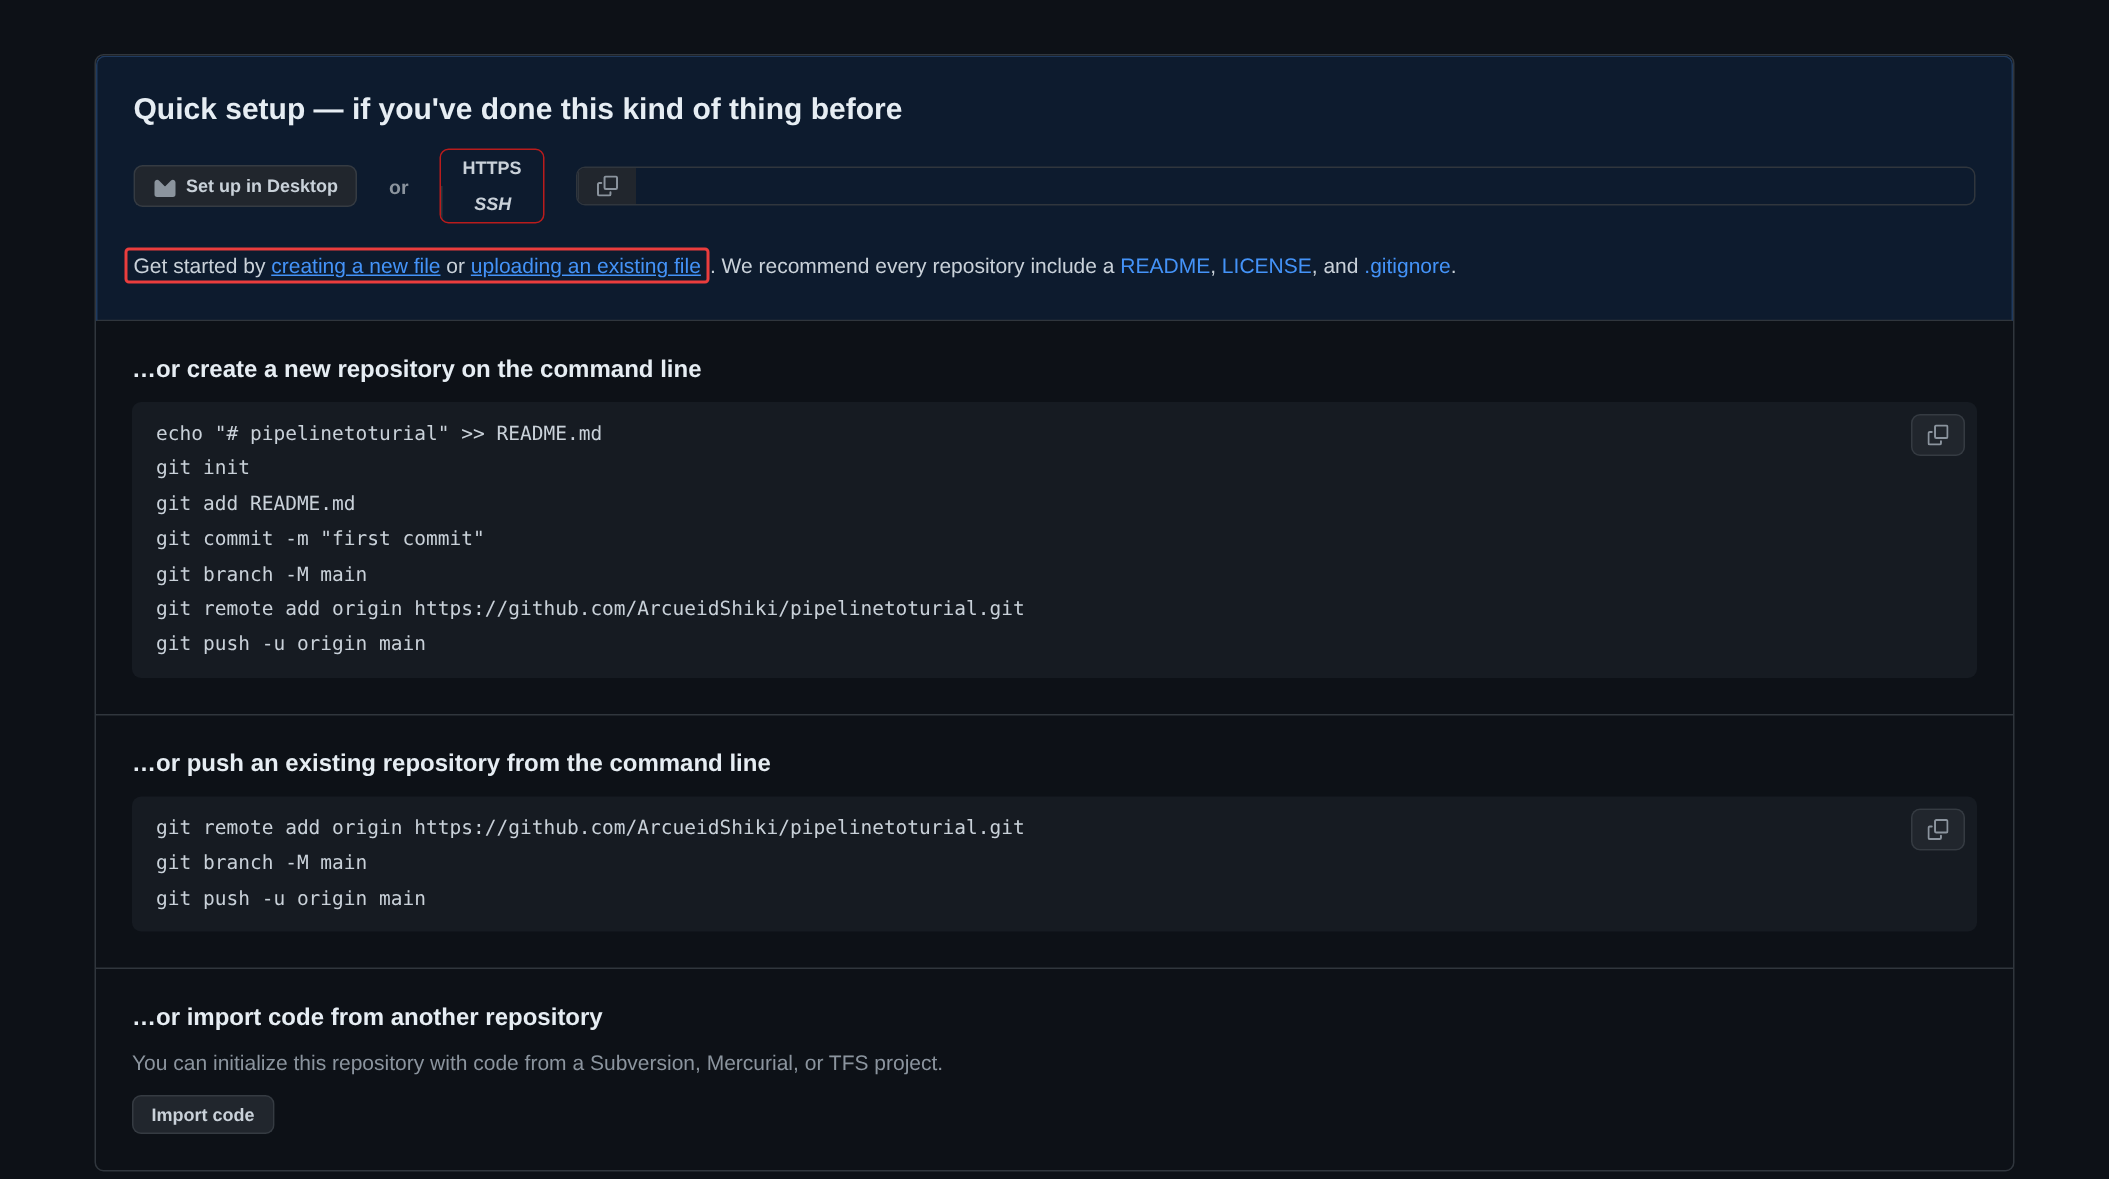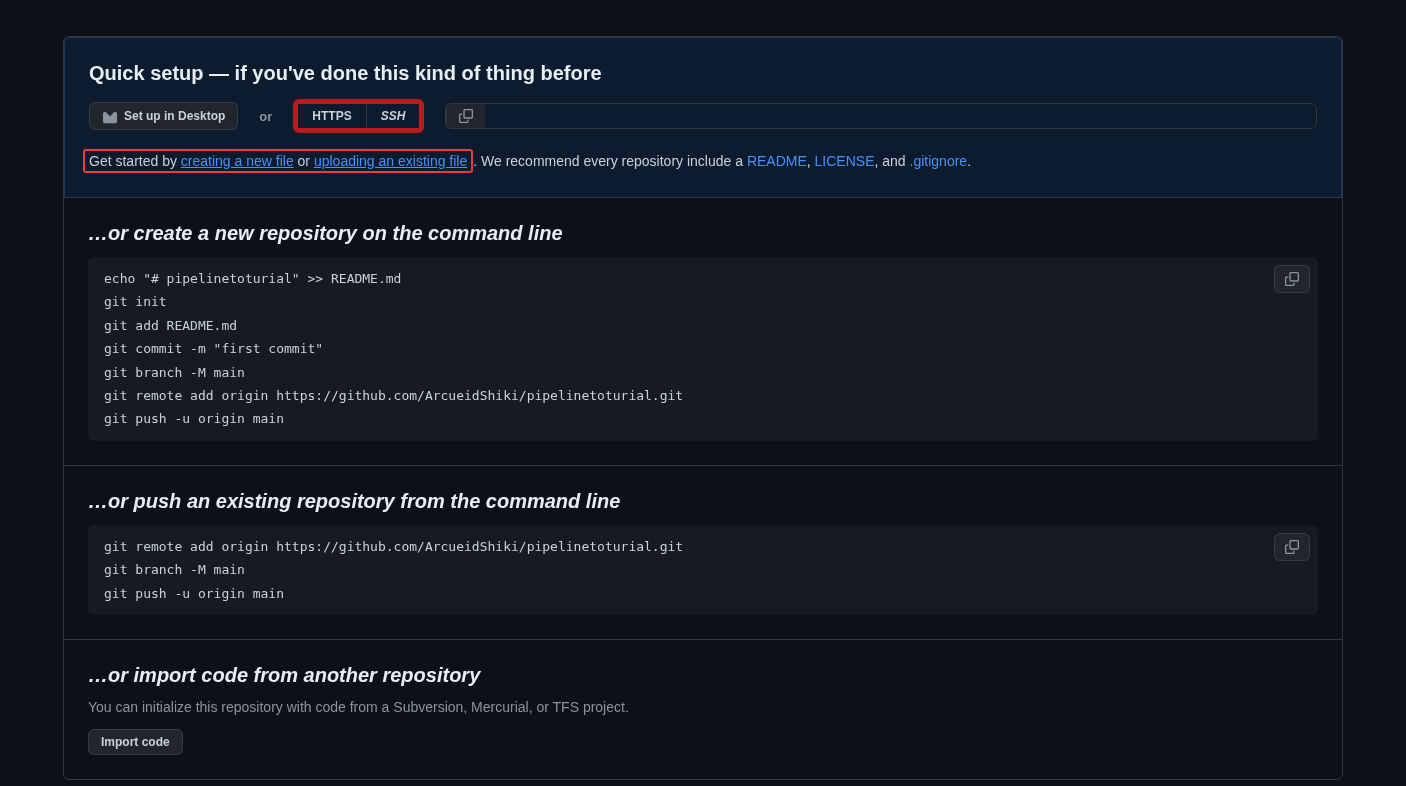--- a/index.html
+++ b/index.html
@@ -59,23 +59,24 @@
     .btn svg {
       fill: #8b949e;
     }
     .or-text {
       color: #8b949e;
       font-size: 13px;
       font-weight: 600;
     }
     .protocol-group {
       display: inline-flex;
-      border: 5px solid #b91c1c;
+      border: 1px solid #b91c1c;
       border-radius: 6px;
       overflow: hidden;
+      flex-direction: column;
     }
     .protocol-btn {
       padding: 5px 14px;
       background: transparent;
       border: none;
       color: #c9d1d9;
       font-size: 12px;
       font-weight: 600;
       cursor: pointer;
     }
@@ -133,24 +134,23 @@
     }
     .section {
       border-bottom: 1px solid #30363d;
       padding: 24px;
     }
     .section:last-of-type {
       border-bottom: none;
     }
     .section h3 {
       color: #e6edf3;
-      font-size: 20px;
+      font-size: 16px;
       font-weight: 600;
       margin-bottom: 12px;
-      font-style: italic;
     }
     .section p {
       color: #8b949e;
       margin-bottom: 14px;
     }
     .code-block {
       position: relative;
       background: #161b22;
       border-radius: 6px;
       padding: 10px 16px;

